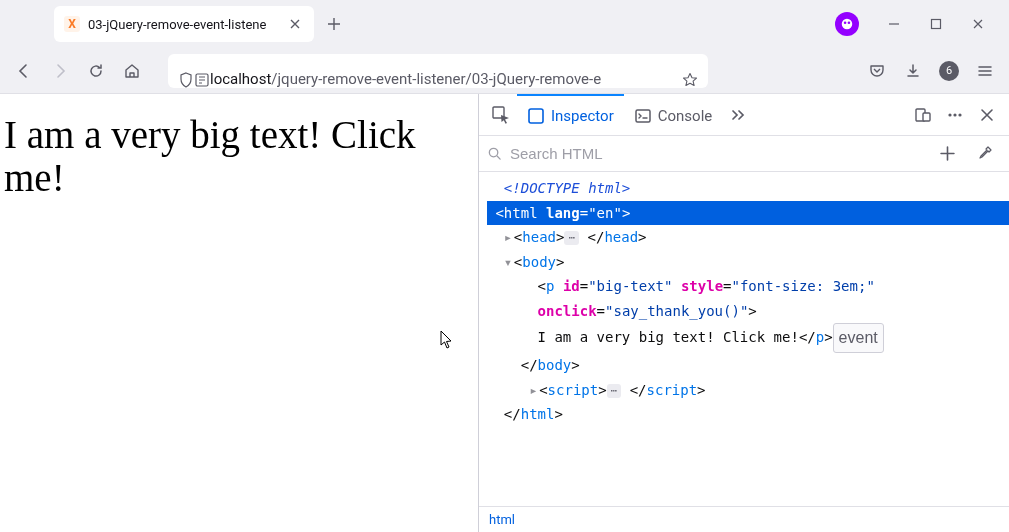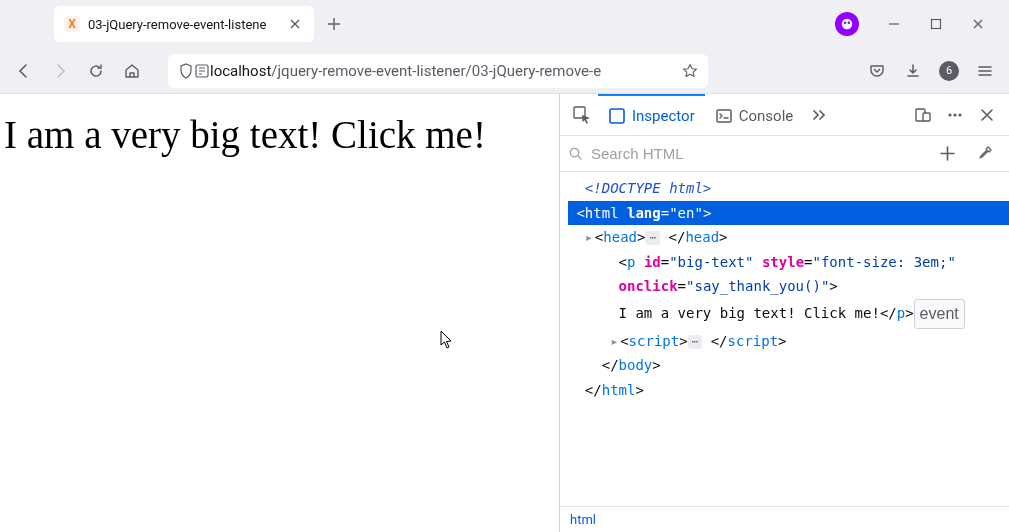--- a/index.html
+++ b/index.html
@@ -16,36 +16,36 @@
   .newtab-btn { width:28px; height:28px; display:flex; align-items:center; justify-content:center; color:#5b5b66; margin-left:6px; cursor:pointer; border-radius:4px;}
   .tb-spacer { flex:1; }
   .ext-badge { width:24px; height:24px; border-radius:50%; background:#9400ff; display:flex; align-items:center; justify-content:center; margin-right:14px;}
   .win-btn { width:42px; height:30px; display:flex; align-items:center; justify-content:center; color:#5b5b66; }
   .win-btn svg { stroke:#5b5b66; }
 
   
   .toolbar { height:46px; background:#f0f0f4; display:flex; align-items:center; padding:0 8px; gap:4px; border-bottom:1px solid #e0e0e6;}
   .nav-btn { width:32px; height:32px; display:flex; align-items:center; justify-content:center; border-radius:4px; color:#5b5b66;}
   .nav-btn.disabled { color:#bfbfc9; }
-  .urlbar { flex:1; background:#fff; border-radius:6px; height:34px; display:flex; align-items:center; padding:0 10px; gap:0; margin:0 8px 0 16px; max-width:540px;}
+  .urlbar { flex:1; background:#fff; border-radius:6px; height:34px; display:flex; align-items:flex-end; padding:0 10px; gap:0; margin:0 8px 0 16px; max-width:540px;}
   .urlbar .shield { color:#5b5b66; }
   .urltext { flex:1; font-size:15px; white-space:nowrap; overflow:hidden; color:#5b5b66;}
   .urltext .host { color:#15141a; }
   .star { color:#5b5b66; }
   .tb-right { display:flex; align-items:center; gap:4px; margin-left:auto;}
   .count-badge { width:20px; height:20px; border-radius:50%; background:#5b5b66; color:#fff; font-size:11px; display:flex; align-items:center; justify-content:center;}
 
   
   .content { flex:1; display:flex; background:#fff; overflow:hidden;}
   .page { flex:1; background:#fff; padding:20px 4px; font-family:"Times New Roman", serif; position:relative;}
   .page p { font-size:3em; margin:0; line-height:1.1; color:#000;}
   .cursor-arrow { position:absolute; left:440px; top:236px; color:#000;}
 
   
-  .devtools { width:450px; border-left:1px solid #cfcfd8; display:flex; flex-direction:column; background:#fff;}
+  .devtools { width:531px; border-left:1px solid #cfcfd8; display:flex; flex-direction:column; background:#fff;}
   .dt-tabs { height:42px; display:flex; align-items:center; border-bottom:1px solid #e0e0e6; padding:0 6px;}
   .dt-tab { display:flex; align-items:center; gap:6px; padding:0 10px; height:100%; color:#5b5b66; font-size:15px; cursor:pointer; border-top:2px solid transparent;}
   .dt-tab.active { color:#0060df; border-top:2px solid #0a84ff; }
   .dt-tab svg { width:18px; height:18px; }
   .dt-tabs .spacer { flex:1; }
   .dt-toolbtn { width:32px; height:32px; display:flex; align-items:center; justify-content:center; color:#5b5b66; border-radius:3px;}
   .dt-search { height:36px; display:flex; align-items:center; border-bottom:1px solid #e0e0e6; padding:0 8px; gap:6px;}
   .dt-search input { flex:1; border:none; outline:none; font-size:15px; color:#0369a1; background:transparent; }
   .dt-search input::placeholder { color:#9e9ea7; }
 
@@ -248,25 +248,26 @@
             <svg width="16" height="16" viewBox="0 0 16 16">
               <path d="M12 2l2 2-2 2-1-1-6 6-2 1 1-2 6-6-1-1 2-2z" stroke="#5b5b66" stroke-width="1.2" fill="none" stroke-linejoin="round"></path>
             </svg>
           </span>
       </div>
 
       <div class="dom">
         <div class="ln">  <span class="comment">&lt;!DOCTYPE html&gt;</span></div>
         <div class="ln selected"> &lt;<span class="tag">html</span> <span class="attr-name">lang</span>=<span class="attr-val">"en"</span>&gt;</div>
         <div class="ln">  <span class="twisty">▸</span>&lt;<span class="tag">head</span>&gt;<span class="ellips-badge">⋯</span> &lt;/<span class="tag">head</span>&gt;</div>
+        <div class="ln">  <span class="twisty">▾</span>&lt;<span class="tag">body</span>&gt;</div>
         <div class="ln">      &lt;<span class="tag">p</span> <span class="attr-name">id</span>=<span class="attr-val">"big-text"</span> <span class="attr-name">style</span>=<span class="attr-val">"font-size: 3em;"</span></div>
         <div class="ln">      <span class="attr-name">onclick</span>=<span class="attr-val">"say_thank_you()"</span>&gt;</div>
         <div class="ln">      <span class="textnode">I am a very big text! Click me!</span>&lt;/<span class="tag">p</span>&gt;<span class="event-badge">event</span></div>
+        <div class="ln">    &lt;/<span class="tag">body</span>&gt;</div>
         <div class="ln">     <span class="twisty">▸</span>&lt;<span class="tag">script</span>&gt;<span class="ellips-badge">⋯</span> &lt;/<span class="tag">script</span>&gt;</div>
-        <div class="ln">    &lt;/<span class="tag">body</span>&gt;</div>
         <div class="ln">  &lt;/<span class="tag">html</span>&gt;</div>
       </div>
 
       <div class="breadcrumb">
           <span>html</span>
         </div>
     </div>
   </div>
 
 </div>

